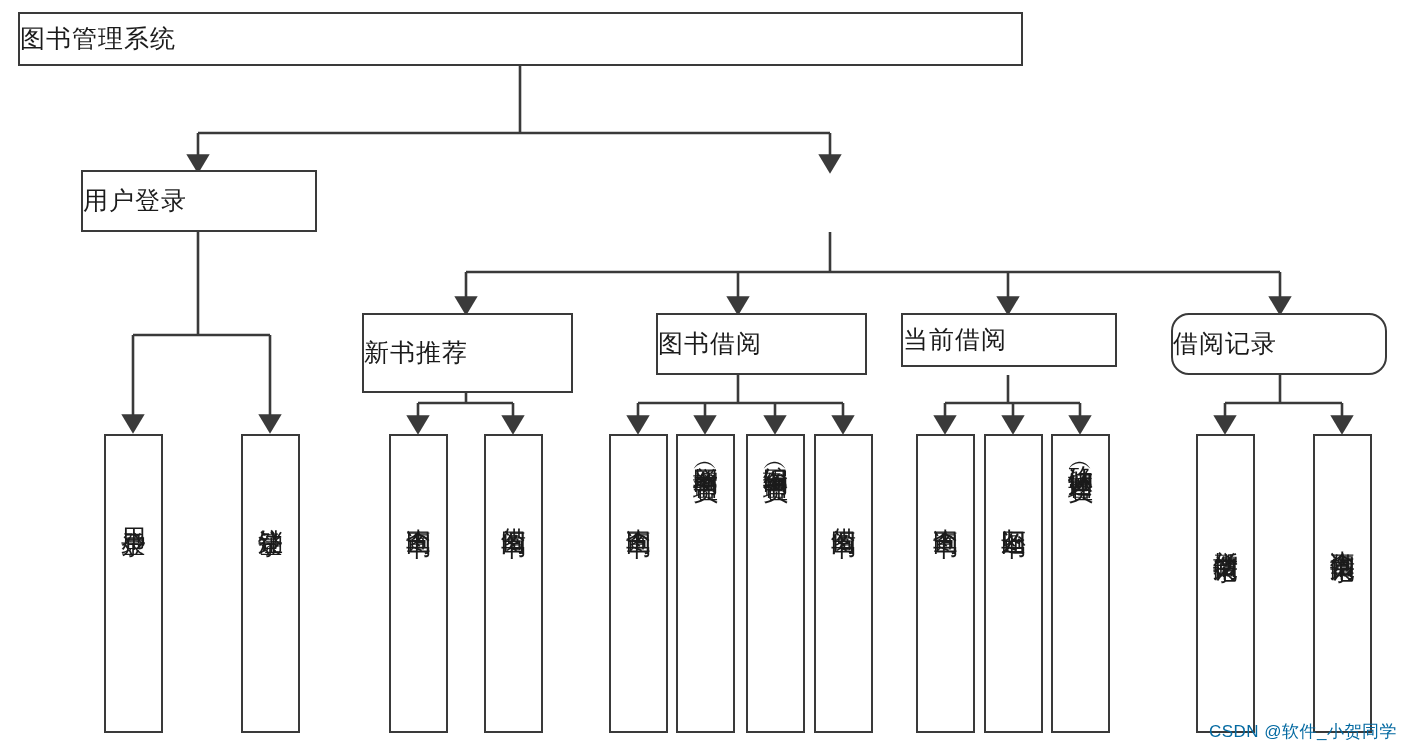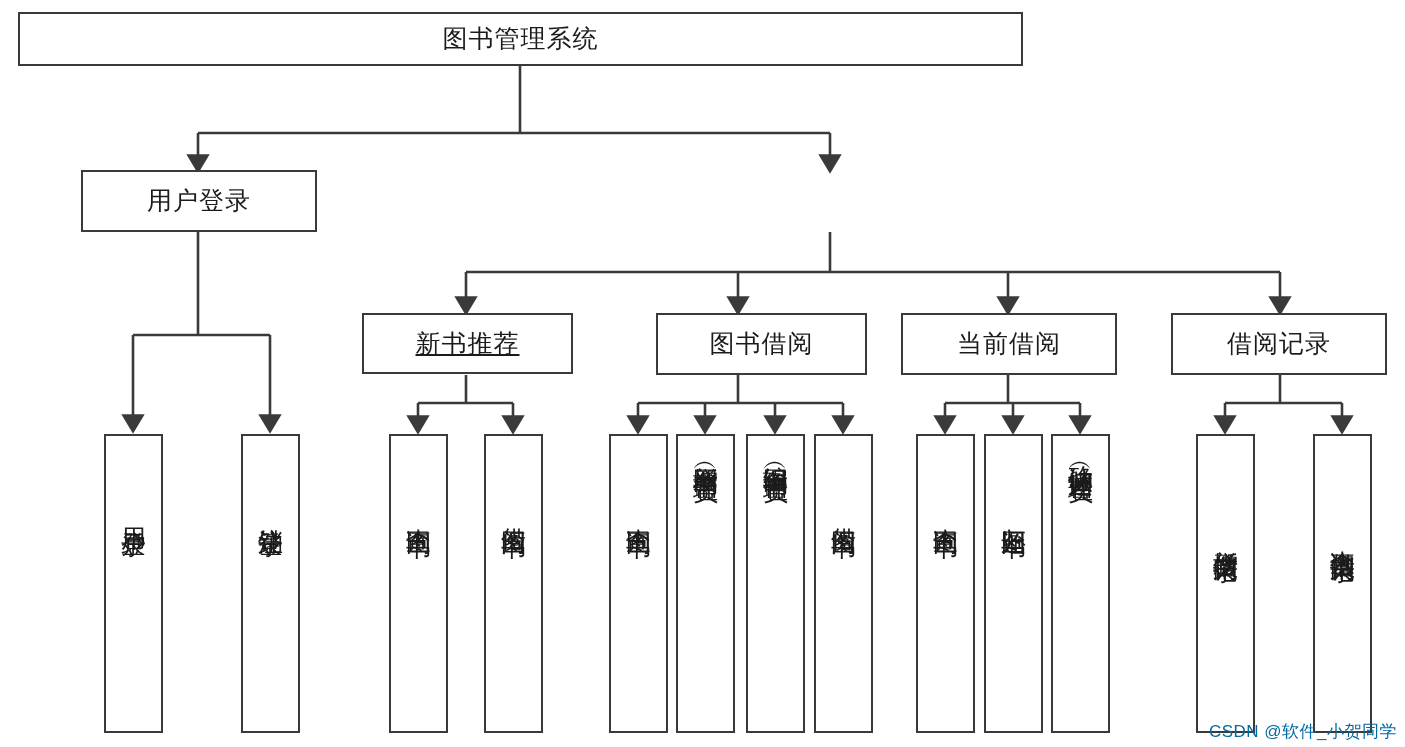--- a/index.html
+++ b/index.html
@@ -25,21 +25,20 @@
     height: 747px;
     pointer-events: none;
   }
   .node {
     position: absolute;
     box-sizing: border-box;
     background: #ffffff;
     border: 2.2px solid #3a3a3a;
     display: flex;
     align-items: center;
-    justify-content: center;
     color: #1b1b1b;
   }
   .node-h .label {
     font-size: 25px;
     line-height: 1.1;
     letter-spacing: 1px;
     white-space: nowrap;
   }
   .node-v {
     align-items: flex-start;
@@ -134,33 +133,33 @@
 
   <div class="node node-h" style="left:18px; top:12px; width:1005px; height:54px;">
     <span class="label">图书管理系统</span>
   </div>
 
   <div class="node node-h" style="left:81px; top:170px; width:236px; height:62px;">
     <span class="label">用户登录</span>
   </div>
 
 
-  <div class="node node-h" style="left:362px; top:313px; width:211px; height:61px;text-decoration:underline;">
+  <div class="node node-h" style="left:362px; top:313px; width:211px; height:80px;">
     <span class="label">新书推荐</span>
   </div>
 
   <div class="node node-h" style="left:632px; top:313px; width:211px; height:62px;margin-left:24px;">
     <span class="label">图书借阅</span>
   </div>
 
-  <div class="node node-h" style="left:901px; top:313px; width:216px; height:62px;">
+  <div class="node node-h" style="left:901px; top:313px; width:216px; height:54px;">
     <span class="label">当前借阅</span>
   </div>
 
-  <div class="node node-h" style="left:1171px; top:313px; width:216px; height:62px;">
+  <div class="node node-h" style="left:1171px; top:313px; width:216px; height:62px;border-radius:18px;">
     <span class="label">借阅记录</span>
   </div>
 
   <div class="node node-v mid" style="left:104px; top:434px; width:59px; height:299px;">
     <span class="label">用户登录</span>
   </div>
 
   <div class="node node-v mid" style="left:241px; top:434px; width:59px; height:299px;">
     <span class="label">注销登录</span>
   </div>

